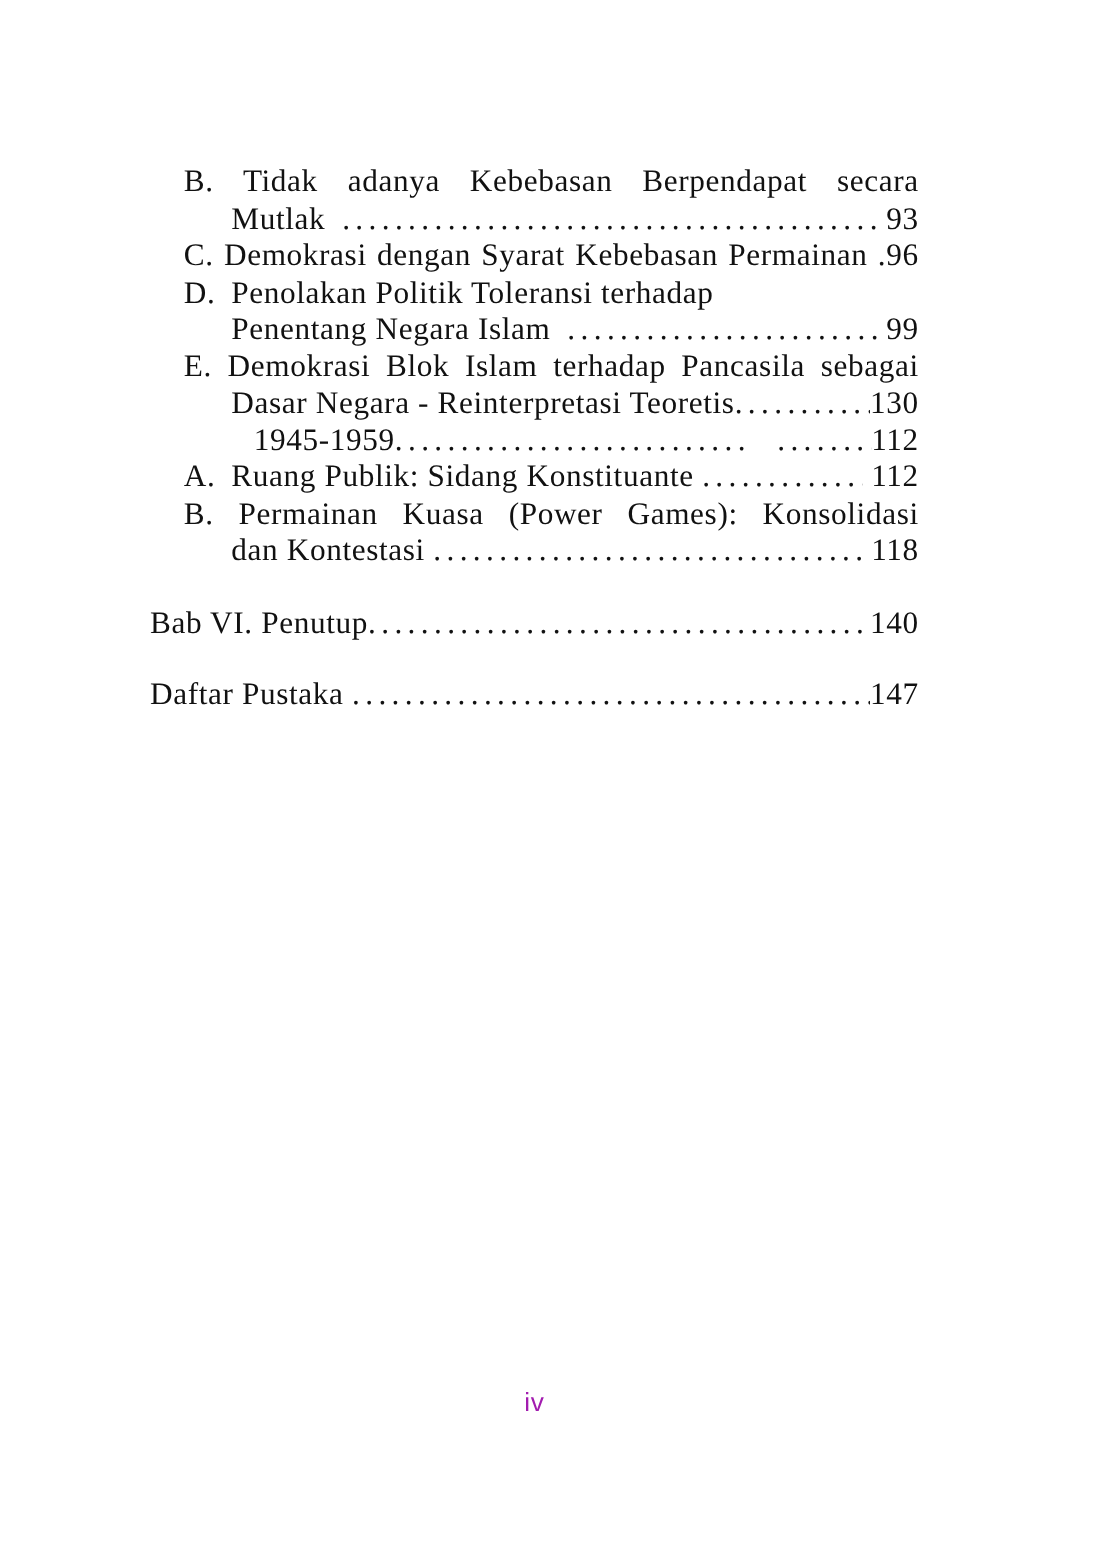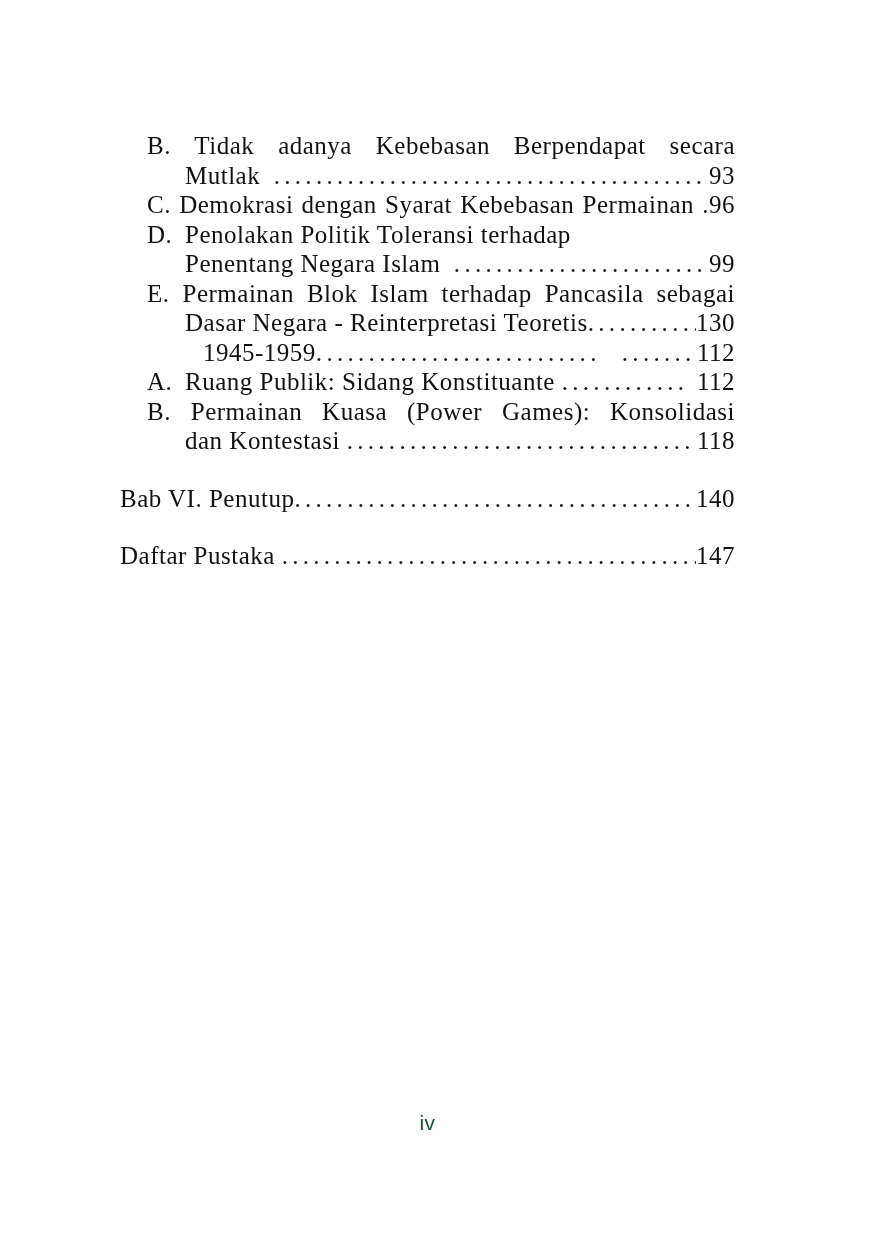--- a/index.html
+++ b/index.html
@@ -38,42 +38,42 @@
   .pagenum{flex:0 0 auto;white-space:pre;}
   .marker{display:inline-block;width:38px;flex:0 0 auto;}
   .footer{
     position:absolute;
     left:120px;top:1111px;
     width:615px;
     text-align:center;
     font-family:"Liberation Sans", sans-serif;
     font-size:21px;
     line-height:24px;
-    color:#14532d;
+    color:#a21caf;
   }
 </style>
 </head>
 <body>
 
 <div class="page">
   <div class="toc" id="toc-lines">
       <div class="line indent-item justify"><span class="text">B. Tidak adanya Kebebasan Berpendapat secara</span></div>
       <div class="line indent-item-text dotted">
         <span class="label">Mutlak&nbsp;&nbsp;</span>
         <span class="dots">................................................................</span>
         <span class="pagenum">&nbsp;93</span>
       </div>
       <div class="line indent-item justify"><span class="text">C. Demokrasi dengan Syarat Kebebasan Permainan .96</span></div>
       <div class="line indent-item"><span class="marker">D.</span><span class="text">Penolakan Politik Toleransi terhadap</span></div>
       <div class="line indent-item-text dotted">
         <span class="label">Penentang Negara Islam&nbsp;&nbsp;</span>
         <span class="dots">................................................................</span>
         <span class="pagenum">&nbsp;99</span>
       </div>
-      <div class="line indent-item justify"><span class="text">E. Permainan Blok Islam terhadap Pancasila sebagai</span></div>
+      <div class="line indent-item justify"><span class="text">E. Demokrasi Blok Islam terhadap Pancasila sebagai</span></div>
       <div class="line indent-item-text dotted">
         <span class="label">Dasar Negara - Reinterpretasi Teoretis</span>
         <span class="dots">................................................................</span>
         <span class="pagenum">130</span>
       </div>
       <div class="line indent-year dotted">
         <span class="label">1945-1959</span>
         <span class="dots">...........................&nbsp;&nbsp;....................................</span>
         <span class="pagenum">112</span>
       </div>

